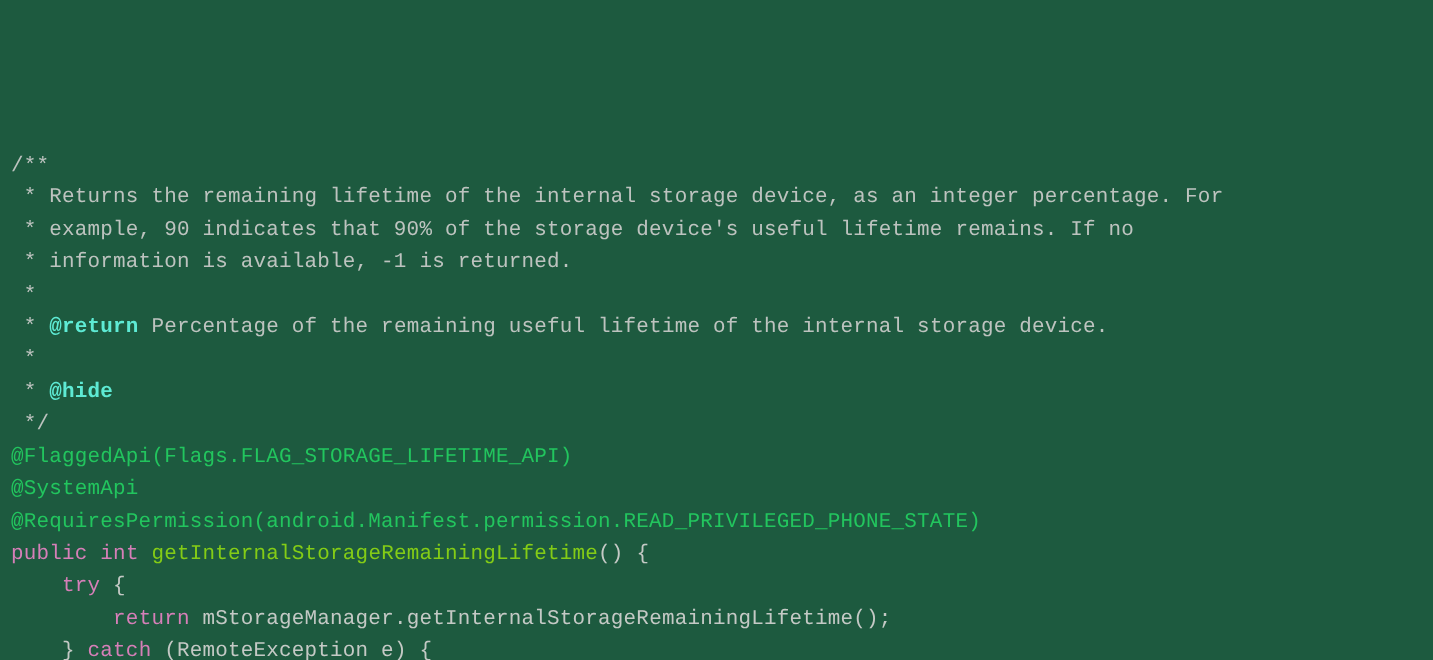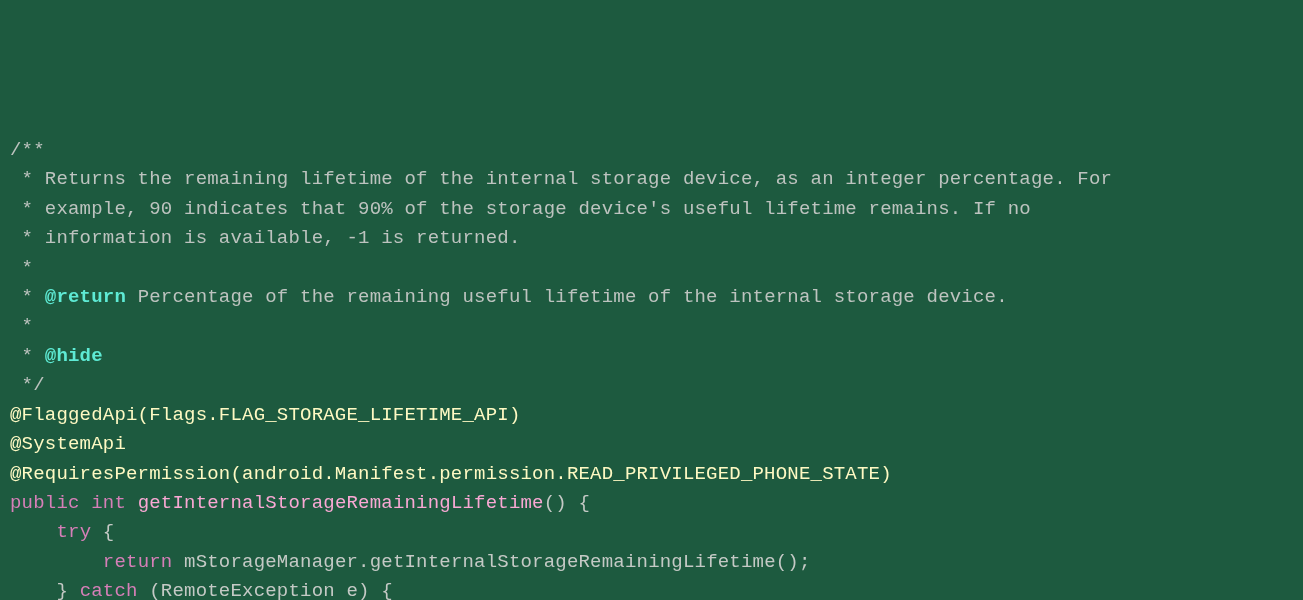--- a/index.html
+++ b/index.html
@@ -21,27 +21,27 @@
       letter-spacing: 0.2px;
     }
     .comment {
       color: #bdc3bf;
     }
     .javadoc-tag {
       color: #5eead4;
       font-weight: bold;
     }
     .annotation {
-      color: #fef9c3;
+      color: #22c55e;
     }
     .keyword {
       color: #d67fb8;
     }
     .method-name {
-      color: #f9a8d4;
+      color: #84cc16;
     }
     .plain {
       color: #c4c9c5;
     }
     .line {
       display: block;
     }
   </style>
 </head>
 <body>

